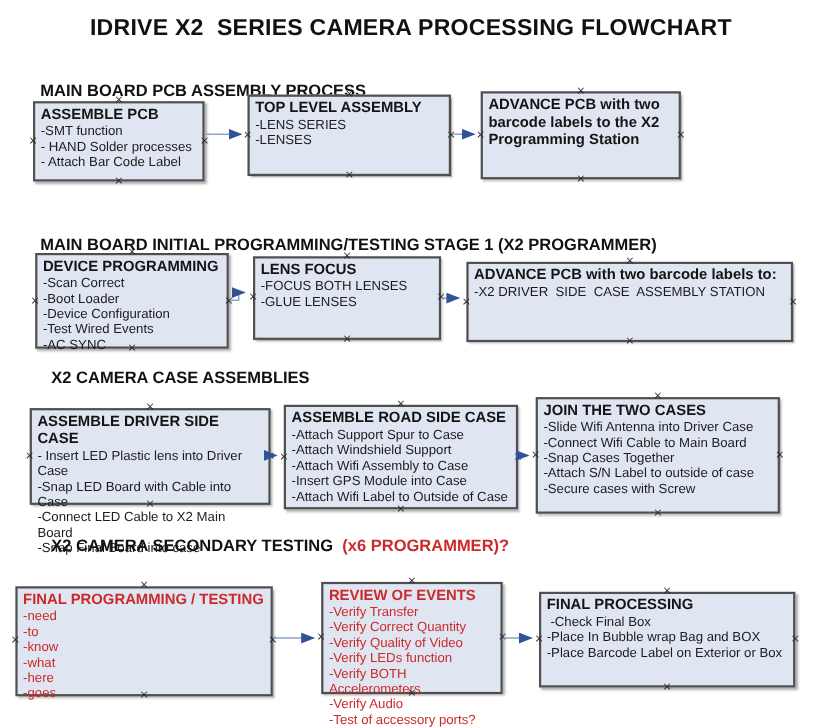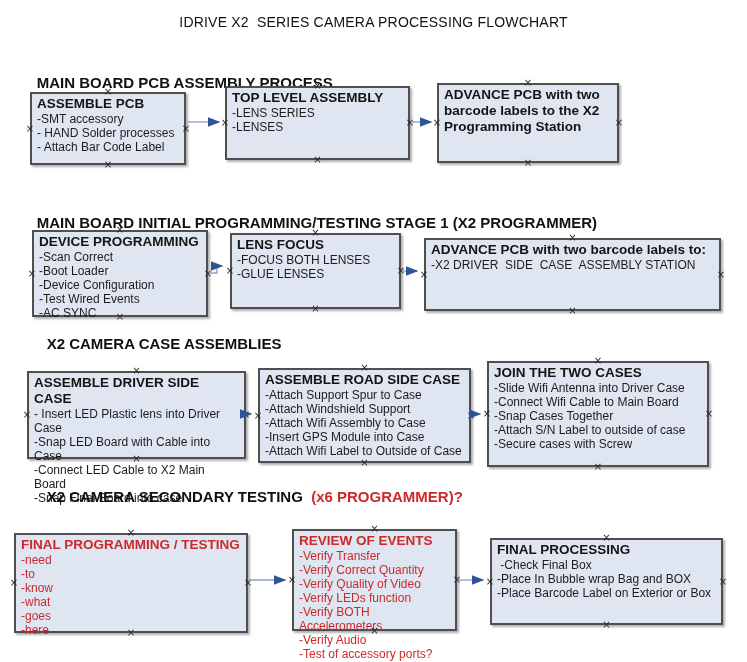--- a/index.html
+++ b/index.html
@@ -2,21 +2,21 @@
 <html><head>
 <meta charset="utf-8">
 <style>
   html,body{margin:0;padding:0;background:#ffffff;}
   #canvas{
     position:relative;width:747px;height:662px;overflow:hidden;
     font-family:"Liberation Sans","DejaVu Sans",sans-serif;background:#ffffff;
   }
   .main-title{
     position:absolute;left:0;top:14px;width:100%;text-align:center;
-    font-size:14px;font-weight:normal;color:#111;letter-spacing:.2px;white-space:pre;
+    font-size:21px;font-weight:bold;color:#111;letter-spacing:.2px;white-space:pre;
   }
   .sec-heading{
     position:absolute;font-size:15px;font-weight:bold;color:#111;white-space:pre;
   }
   .red-text{color:#cc2a2a;}
   .fbox{
     position:absolute;box-sizing:border-box;
     background:#dfe5f1;border:2px solid #4f4f4f;
     box-shadow:2px 2px 2px rgba(110,110,110,.55);
     padding:2px 5px 0 5px;overflow:visible;
@@ -44,21 +44,21 @@
 <div id="canvas">
 
   <div class="main-title">IDRIVE X2  SERIES CAMERA PROCESSING FLOWCHART</div>
 
   <div class="sec-heading" style="left:20px;top:57px;">
     <span>MAIN BOARD PCB ASSEMBLY PROCESS</span><span class="red-text"></span>
   </div>
 
   <div class="fbox" style="left:30px;top:92px;width:156px;height:73px;">
     <div class="fbox-title">ASSEMBLE PCB</div>
-    <div class="fbox-item">-SMT accessory</div>
+    <div class="fbox-item">-SMT function</div>
     <div class="fbox-item">- HAND Solder processes</div>
     <div class="fbox-item">- Attach Bar Code Label</div>
   <span class="anchor anchor-t">×</span>
       <span class="anchor anchor-b">×</span>
       <span class="anchor anchor-l">×</span>
       <span class="anchor anchor-r">×</span>
     </div>
 
   <div class="fbox" style="left:225px;top:86px;width:185px;height:74px;">
     <div class="fbox-title">TOP LEVEL ASSEMBLY</div>
@@ -159,22 +159,22 @@
   <div class="sec-heading" style="left:30px;top:471px;">
     <span>X2 CAMERA SECONDARY TESTING</span><span class="red-text">  (x6 PROGRAMMER)?</span>
   </div>
 
   <div class="fbox red" style="left:14px;top:533px;width:234px;height:100px;">
     <div class="fbox-title">FINAL PROGRAMMING / TESTING</div>
     <div class="fbox-item">-need</div>
     <div class="fbox-item">-to</div>
     <div class="fbox-item">-know</div>
     <div class="fbox-item">-what</div>
+    <div class="fbox-item">-here</div>
     <div class="fbox-item">-goes</div>
-    <div class="fbox-item">-here</div>
   <span class="anchor anchor-t">×</span>
       <span class="anchor anchor-b">×</span>
       <span class="anchor anchor-l">×</span>
       <span class="anchor anchor-r">×</span>
     </div>
 
   <div class="fbox red" style="left:292px;top:529px;width:165px;height:102px;">
     <div class="fbox-title">REVIEW OF EVENTS</div>
     <div class="fbox-item">-Verify Transfer</div>
     <div class="fbox-item">-Verify Correct Quantity</div>

